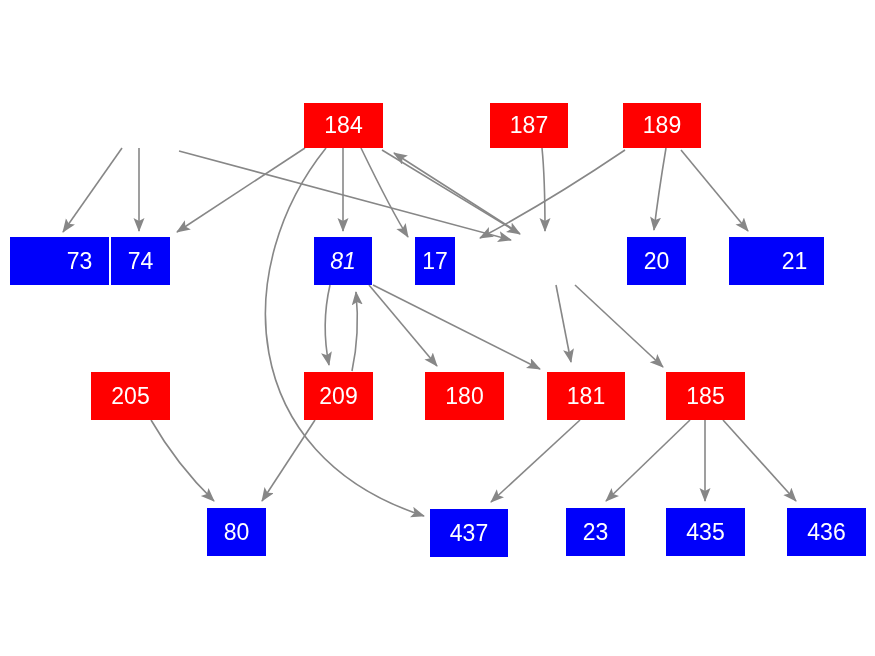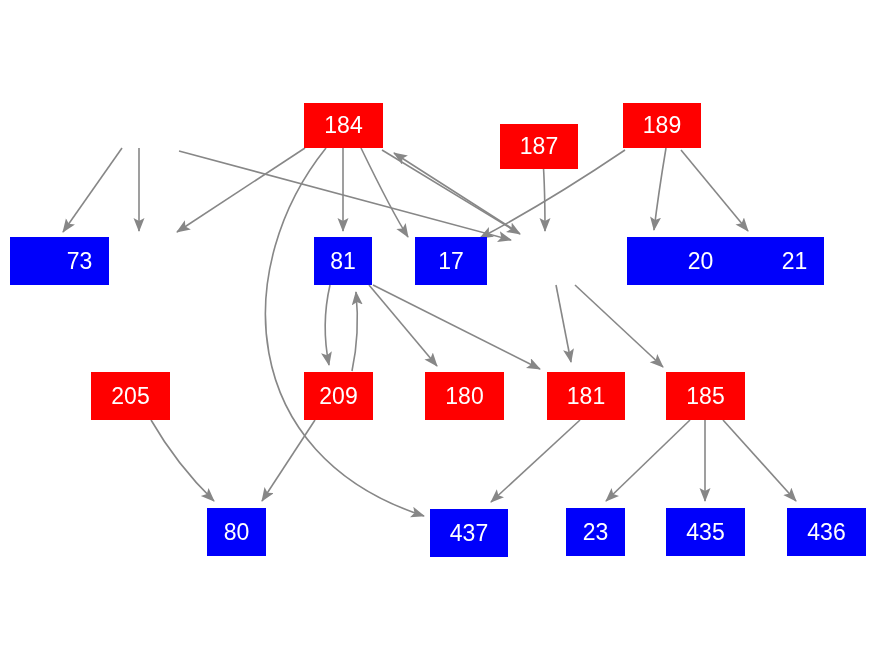--- a/index.html
+++ b/index.html
@@ -76,26 +76,27 @@
         <path d="M315,420 L262,501" class="edge" stroke="#878787" marker-end="url(#arrowhead)"></path>
         <path d="M151,420 Q177,465 214,501" class="edge" stroke="#878787" marker-end="url(#arrowhead)"></path>
         <path d="M580,420 L491,502" class="edge" stroke="#878787" marker-end="url(#arrowhead)"></path>
         <path d="M690,420 L606,501" class="edge" stroke="#878787" marker-end="url(#arrowhead)"></path>
         <path d="M705,420 L705,501" class="edge" stroke="#878787" marker-end="url(#arrowhead)"></path>
         <path d="M723,420 L796,501" class="edge" stroke="#878787" marker-end="url(#arrowhead)"></path>
       </g>
   </svg>
   <div id="node-layer">
       <div class="node" style="left: 304px; top: 103px; width: 79px; height: 45px; background: rgb(255, 0, 0); color: rgb(255, 255, 255);">184</div>
-      <div class="node" style="left: 500px; top: 103px; width: 78px; height: 45px; background: rgb(255, 0, 0); color: rgb(255, 255, 255); margin-top: 21px;">187</div>
+      <div class="node" style="left: 490px; top: 103px; width: 78px; height: 45px; background: rgb(255, 0, 0); color: rgb(255, 255, 255);">187</div>
       <div class="node" style="left: 623px; top: 103px; width: 78px; height: 45px; background: rgb(255, 0, 0); color: rgb(255, 255, 255);">189</div>
       <div class="node" style="left: 10px; top: 237px; width: 59px; height: 48px; background: rgb(0, 0, 251); color: rgb(255, 255, 255); padding-left: 40px;">73</div>
-      <div class="node" style="left: 314px; top: 237px; width: 58px; height: 48px; background: rgb(0, 0, 251); color: rgb(255, 255, 255);">81</div>
-      <div class="node" style="left: 415px; top: 237px; width: 72px; height: 48px; background: rgb(0, 0, 251); color: rgb(255, 255, 255);">17</div>
-      <div class="node" style="left: 627px; top: 237px; width: 59px; height: 48px; background: rgb(0, 0, 251); color: rgb(255, 255, 255); padding-left: 44px;">20</div>
+      <div class="node" style="left: 111px; top: 237px; width: 59px; height: 48px; background: rgb(0, 0, 251); color: rgb(255, 255, 255);">74</div>
+      <div class="node" style="left: 314px; top: 237px; width: 58px; height: 48px; background: rgb(0, 0, 251); color: rgb(255, 255, 255); font-style: italic;">81</div>
+      <div class="node" style="left: 415px; top: 237px; width: 40px; height: 48px; background: rgb(0, 0, 251); color: rgb(255, 255, 255);">17</div>
+      <div class="node" style="left: 627px; top: 237px; width: 59px; height: 48px; background: rgb(0, 0, 251); color: rgb(255, 255, 255);">20</div>
       <div class="node" style="left: 729px; top: 237px; width: 59px; height: 48px; background: rgb(0, 0, 251); color: rgb(255, 255, 255); padding-left: 36px;">21</div>
       <div class="node" style="left: 91px; top: 372px; width: 79px; height: 48px; background: rgb(255, 0, 0); color: rgb(255, 255, 255);">205</div>
       <div class="node" style="left: 304px; top: 372px; width: 69px; height: 48px; background: rgb(255, 0, 0); color: rgb(255, 255, 255);">209</div>
       <div class="node" style="left: 425px; top: 372px; width: 79px; height: 48px; background: rgb(255, 0, 0); color: rgb(255, 255, 255);">180</div>
       <div class="node" style="left: 547px; top: 372px; width: 78px; height: 48px; background: rgb(255, 0, 0); color: rgb(255, 255, 255);">181</div>
       <div class="node" style="left: 666px; top: 372px; width: 79px; height: 48px; background: rgb(255, 0, 0); color: rgb(255, 255, 255);">185</div>
       <div class="node" style="left: 207px; top: 508px; width: 59px; height: 48px; background: rgb(0, 0, 251); color: rgb(255, 255, 255);">80</div>
       <div class="node" style="left: 430px; top: 509px; width: 78px; height: 48px; background: rgb(0, 0, 251); color: rgb(255, 255, 255);">437</div>
       <div class="node" style="left: 566px; top: 508px; width: 59px; height: 48px; background: rgb(0, 0, 251); color: rgb(255, 255, 255);">23</div>
       <div class="node" style="left: 666px; top: 508px; width: 79px; height: 48px; background: rgb(0, 0, 251); color: rgb(255, 255, 255);">435</div>

